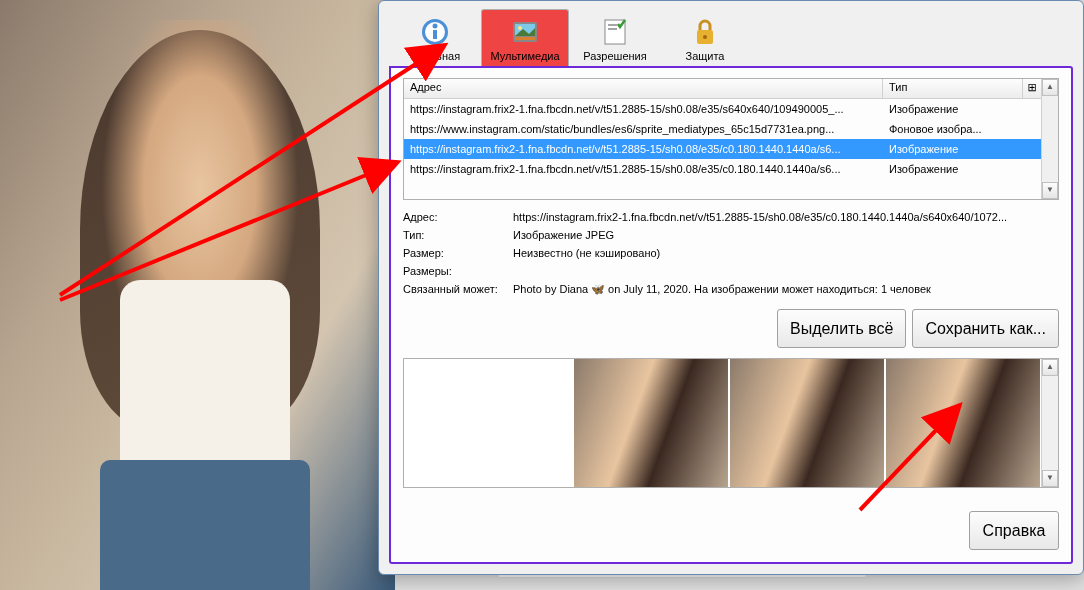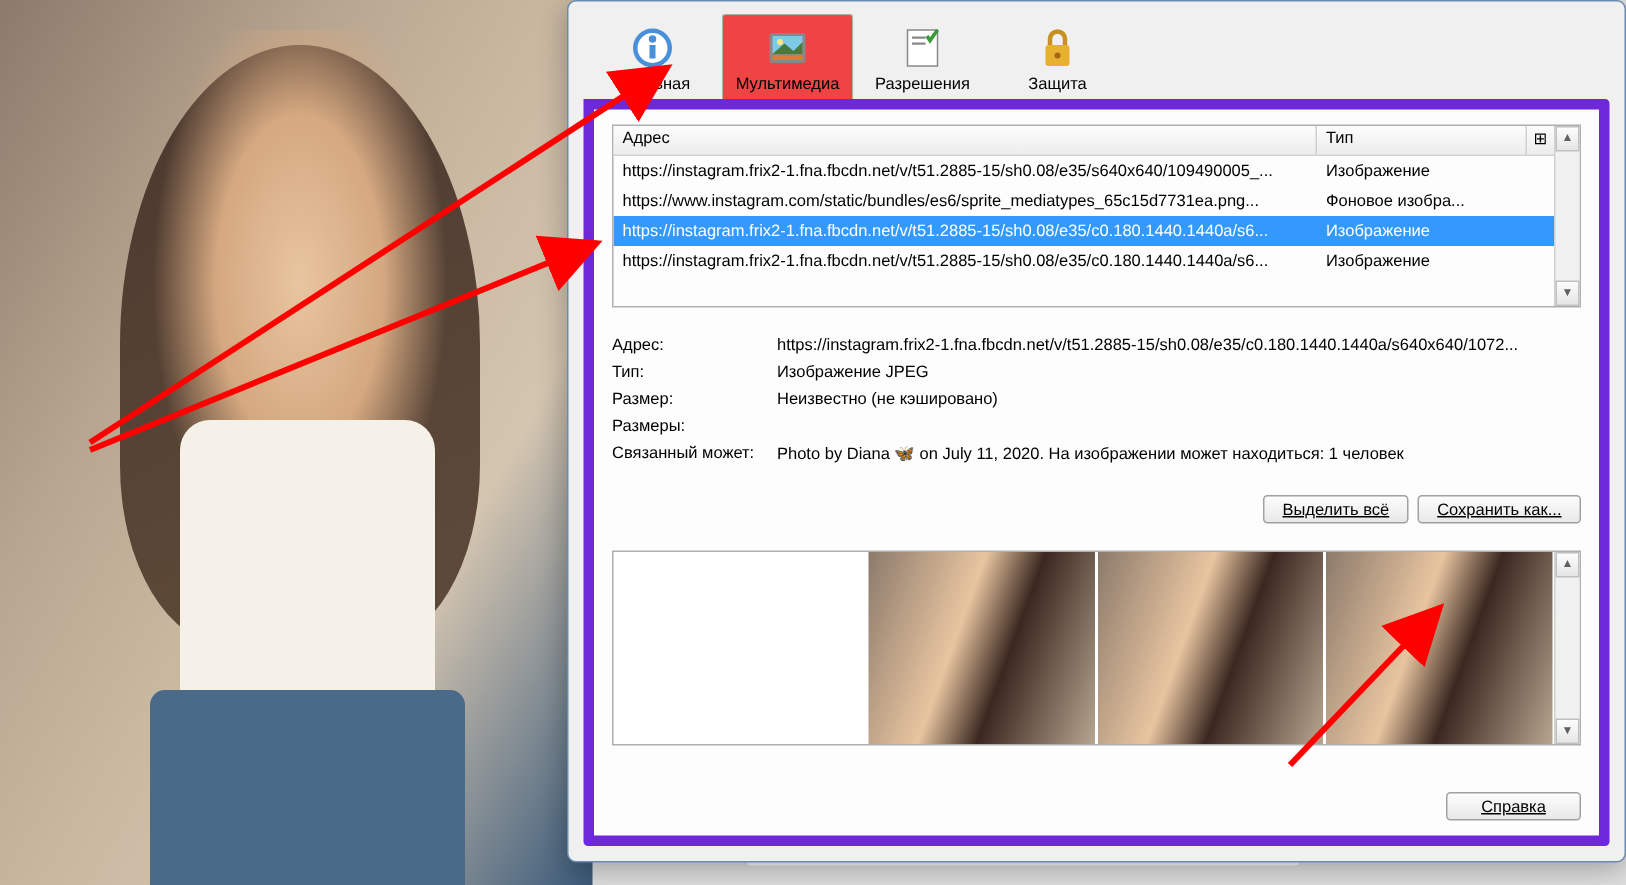--- a/index.html
+++ b/index.html
@@ -79,28 +79,27 @@
   border-radius: 3px 3px 0 0;
 }
 .tab-icon {
   width: 32px; height: 32px;
   margin-bottom: 2px;
 }
 .tab-label { white-space: nowrap; }
 .content-frame {
   flex: 1;
   background: #fdfdfd;
-  border: 7px solid #6d28d9;
+  border: 2px solid #6d28d9;
   border-radius: 0 3px 3px 3px;
   margin-top: -1px;
   padding: 10px 12px;
   display: flex;
   flex-direction: column;
   overflow: hidden;
-  justify-content: space-between;
 }
 .grid-wrap {
   border: 1px solid #b0b0b0;
   height: 122px;
   display: flex;
 }
 .grid {
   flex: 1;
   overflow: hidden;
 }
@@ -142,28 +141,27 @@
 .detail-label { width: 110px; color: #000; }
 .detail-value { flex: 1; color: #000; white-space: nowrap; overflow: hidden; }
 .btn-row {
   display: flex;
   justify-content: flex-end;
   gap: 6px;
   margin-top: 10px;
 }
 .btn {
   min-width: 90px;
-  height: 19px;
+  height: 39px;
   padding: 0 12px;
   background: linear-gradient(#fdfdfd, #e8e8e8);
   border: 1px solid #a0a0a0;
   border-radius: 3px;
-  font-size: 11px;
+  font-size: 16px;
   cursor: pointer;
-  text-decoration: underline;
 }
 .preview-row {
   margin-top: 10px;
   height: 130px;
   border: 1px solid #b0b0b0;
   display: flex;
   background: #fff;
 }
 .preview-inner { flex: 1; display: flex; overflow: hidden; }
 .preview-img {

